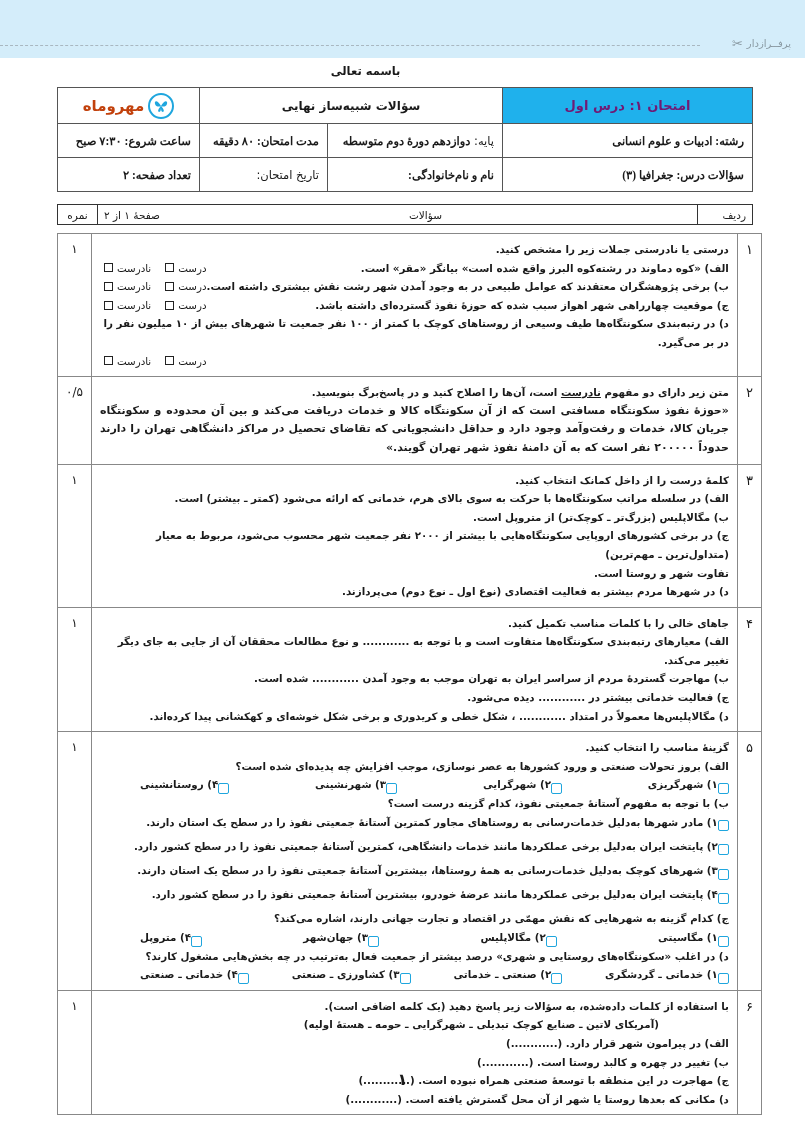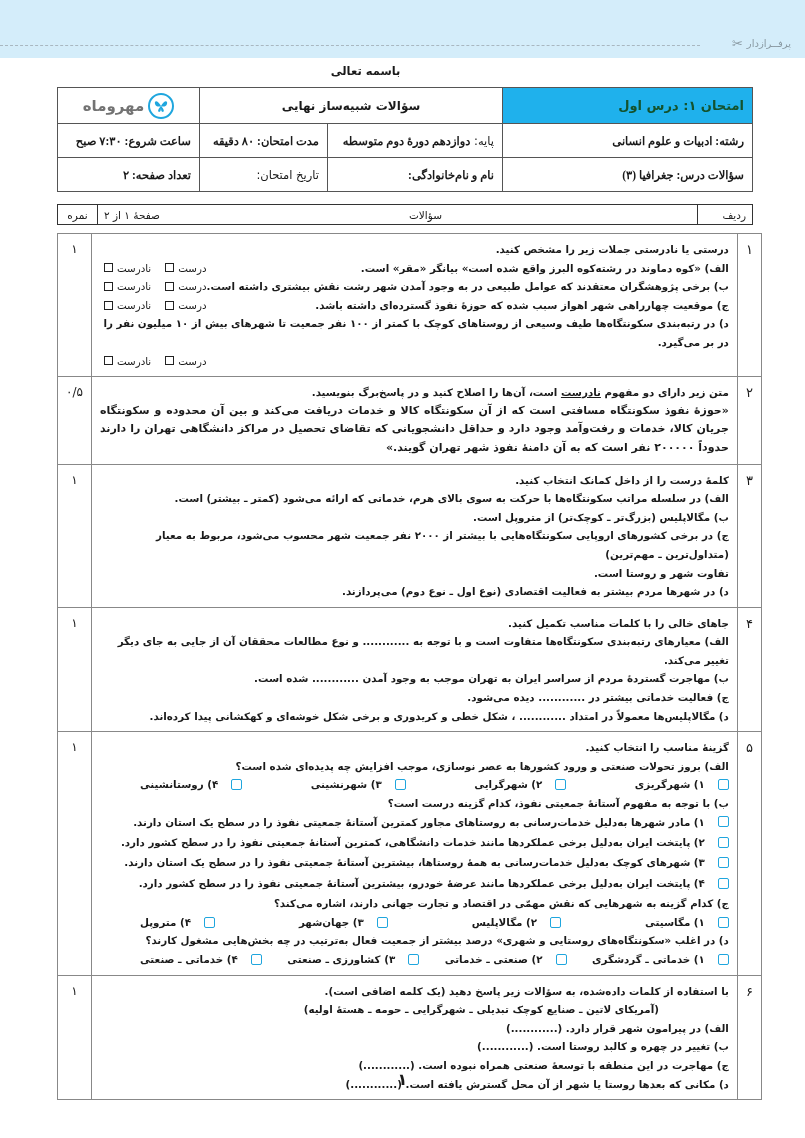--- a/index.html
+++ b/index.html
@@ -9,24 +9,24 @@
   .top-band { position: absolute; top: 0; left: 0; width: 805px; height: 58px; background: #d4edfa; }
   .cut-line { position: absolute; top: 45px; left: 0; width: 700px; border-top: 1px dashed #a9b7c0; }
   .cut-label { position: absolute; top: 36px; right: 14px; font-size: 10px; color: #8a9aa3; display: flex; align-items: center; gap: 4px; direction: rtl; }
   .scissors { font-size: 13px; color: #8a9aa3; }
 
   .basmeh { position: absolute; top: 64px; left: 0; width: 731px; text-align: center; font-size: 11.5px; font-weight: bold; }
 
   .header-table { position: absolute; top: 87px; left: 57px; width: 696px; border-collapse: collapse; border: 1.5px solid #555; font-size: 11.5px; }
   .header-table td { border: 1px solid #555; height: 34px; padding: 0 8px; vertical-align: middle; }
   .header-table tr.r1 td { height: 36px; }
-  .exam-title { background: #1fb1ec; color: #14532d; font-weight: bold; font-size: 13px; text-align: right; width: 250px; }
+  .exam-title { background: #1fb1ec; color: #701a75; font-weight: bold; font-size: 13px; text-align: center; width: 250px; }
   .exam-sub { text-align: center; font-weight: bold; font-size: 12px; }
   .logo-cell { text-align: center; width: 142px; }
-  .logo { display: inline-flex; align-items: center; gap: 4px; direction: rtl; color: #737373; font-weight: bold; font-size: 15px; }
+  .logo { display: inline-flex; align-items: center; gap: 4px; direction: rtl; color: #c2410c; font-weight: bold; font-size: 15px; }
   .logo-circle { width: 26px; height: 26px; border-radius: 50%; border: 2.5px solid #1fa6de; display: inline-flex; align-items: center; justify-content: center; }
   .b { font-weight: bold; font-family: Liberation Serif, serif; }
 
   .q-head { position: absolute; top: 204px; left: 57px; width: 696px; border-collapse: collapse; border: 1.5px solid #333; font-size: 10.5px; }
   .q-head td { border: 1px solid #333; height: 20px; padding: 0 6px; vertical-align: middle; }
   .col-radif { width: 55px; }
   .col-nomre { width: 40px; text-align: center; }
   .q-head .mid { display: flex; justify-content: space-between; align-items: center; }
   .q-head .mid .center { flex: 1; text-align: center; }
 
@@ -34,21 +34,21 @@
   .q-table td { border: 1px solid #888; vertical-align: top; padding: 6px 8px; }
   .q-table td.num { width: 55px; text-align: center; font-size: 13px; padding-top: 8px; }
   .q-table td.score { width: 40px; text-align: center; font-size: 12px; padding-top: 8px; }
   .q-table td.body { line-height: 18.6px; font-weight: bold; }
   .line { display: flex; justify-content: space-between; align-items: center; white-space: nowrap; }
   .tf { display: inline-flex; gap: 14px; font-weight: normal; padding-left: 4px; }
   .tf span { display: inline-flex; align-items: center; gap: 4px; }
   .sq { display: inline-block; width: 9px; height: 9px; border: 1px solid #222; }
   .under { text-decoration: underline; }
   .opts { display: flex; justify-content: space-between; padding-left: 40px; }
-  .opt { display: inline-flex; align-items: center; gap: 13px; white-space: nowrap; }
+  .opt { display: inline-flex; align-items: flex-end; gap: 0; white-space: nowrap; }
   .cb { display: inline-block; width: 11px; height: 11px; border: 1.5px solid #1fa6de; border-radius: 2px; }
   .indent { padding-right: 70px; }
   .footer-row td { text-align: center; font-weight: bold; font-size: 10.5px; padding: 6px; }
 
   .page-num { position: absolute; top: 1070px; left: 0; width: 805px; text-align: center; font-size: 16px; font-weight: bold; }
 </style>
 </head>
 <body>
 
 <div class="top-band">

